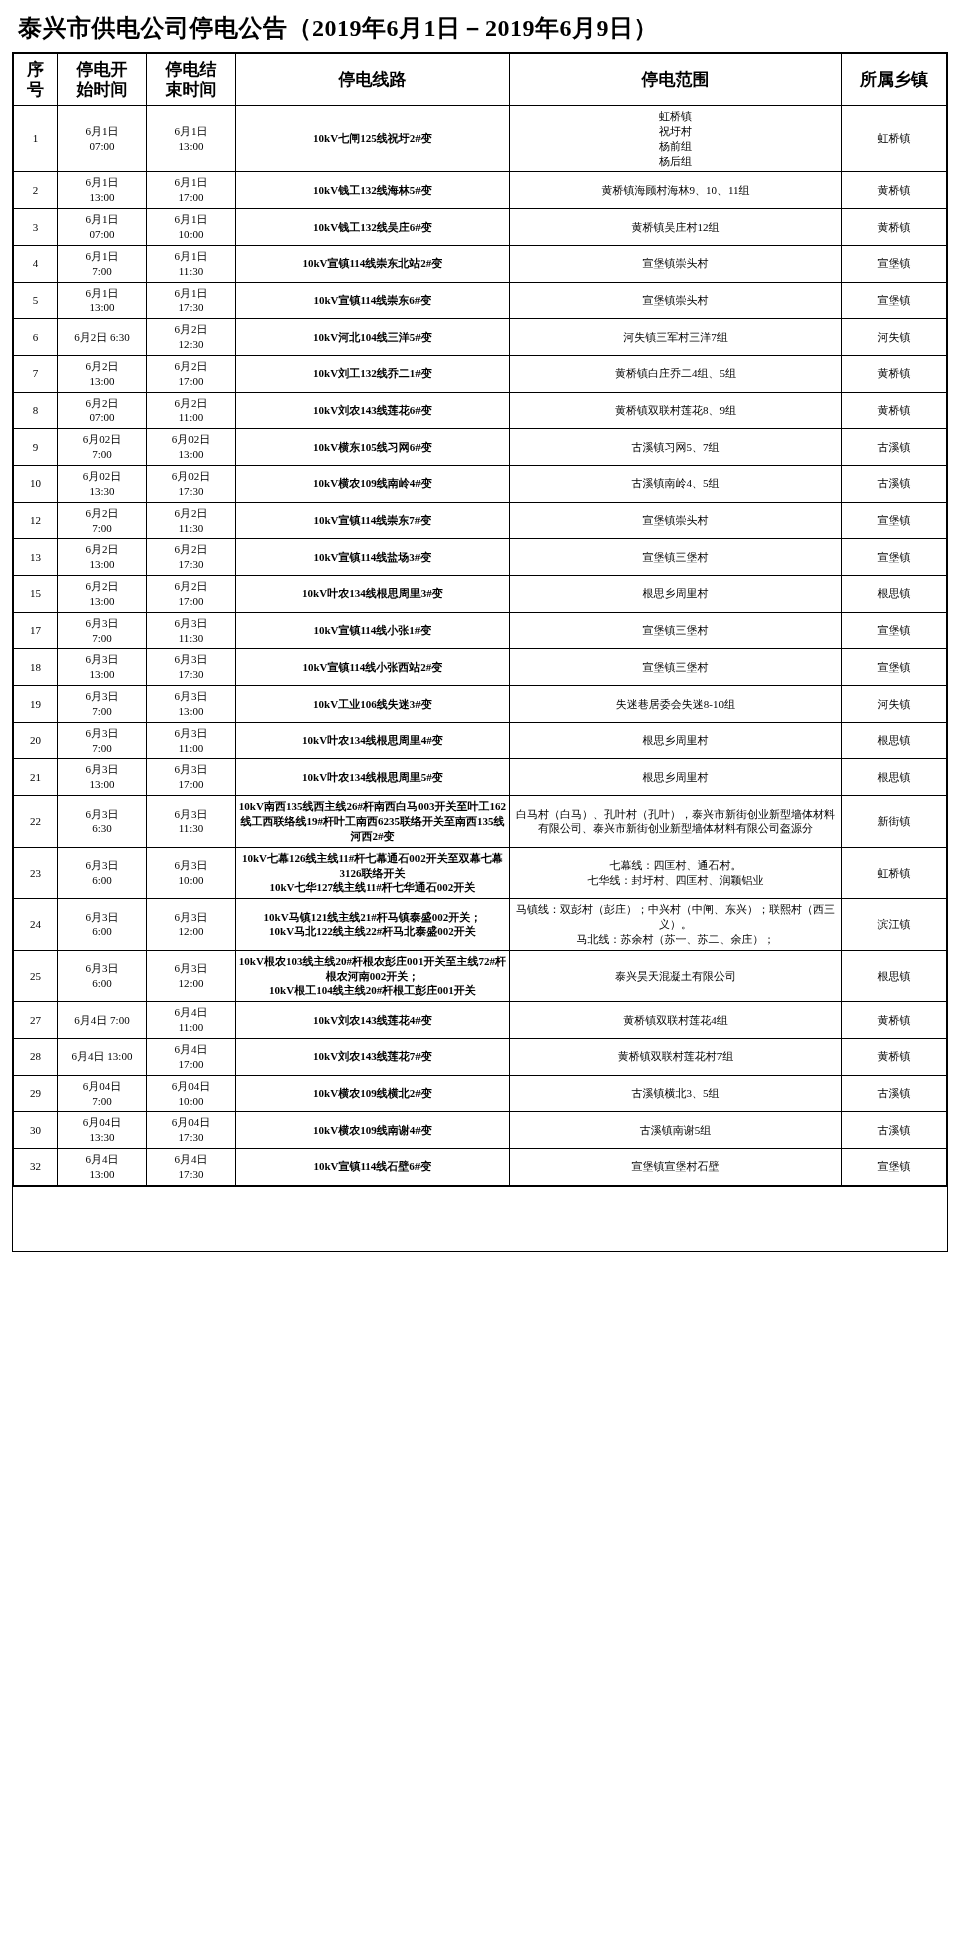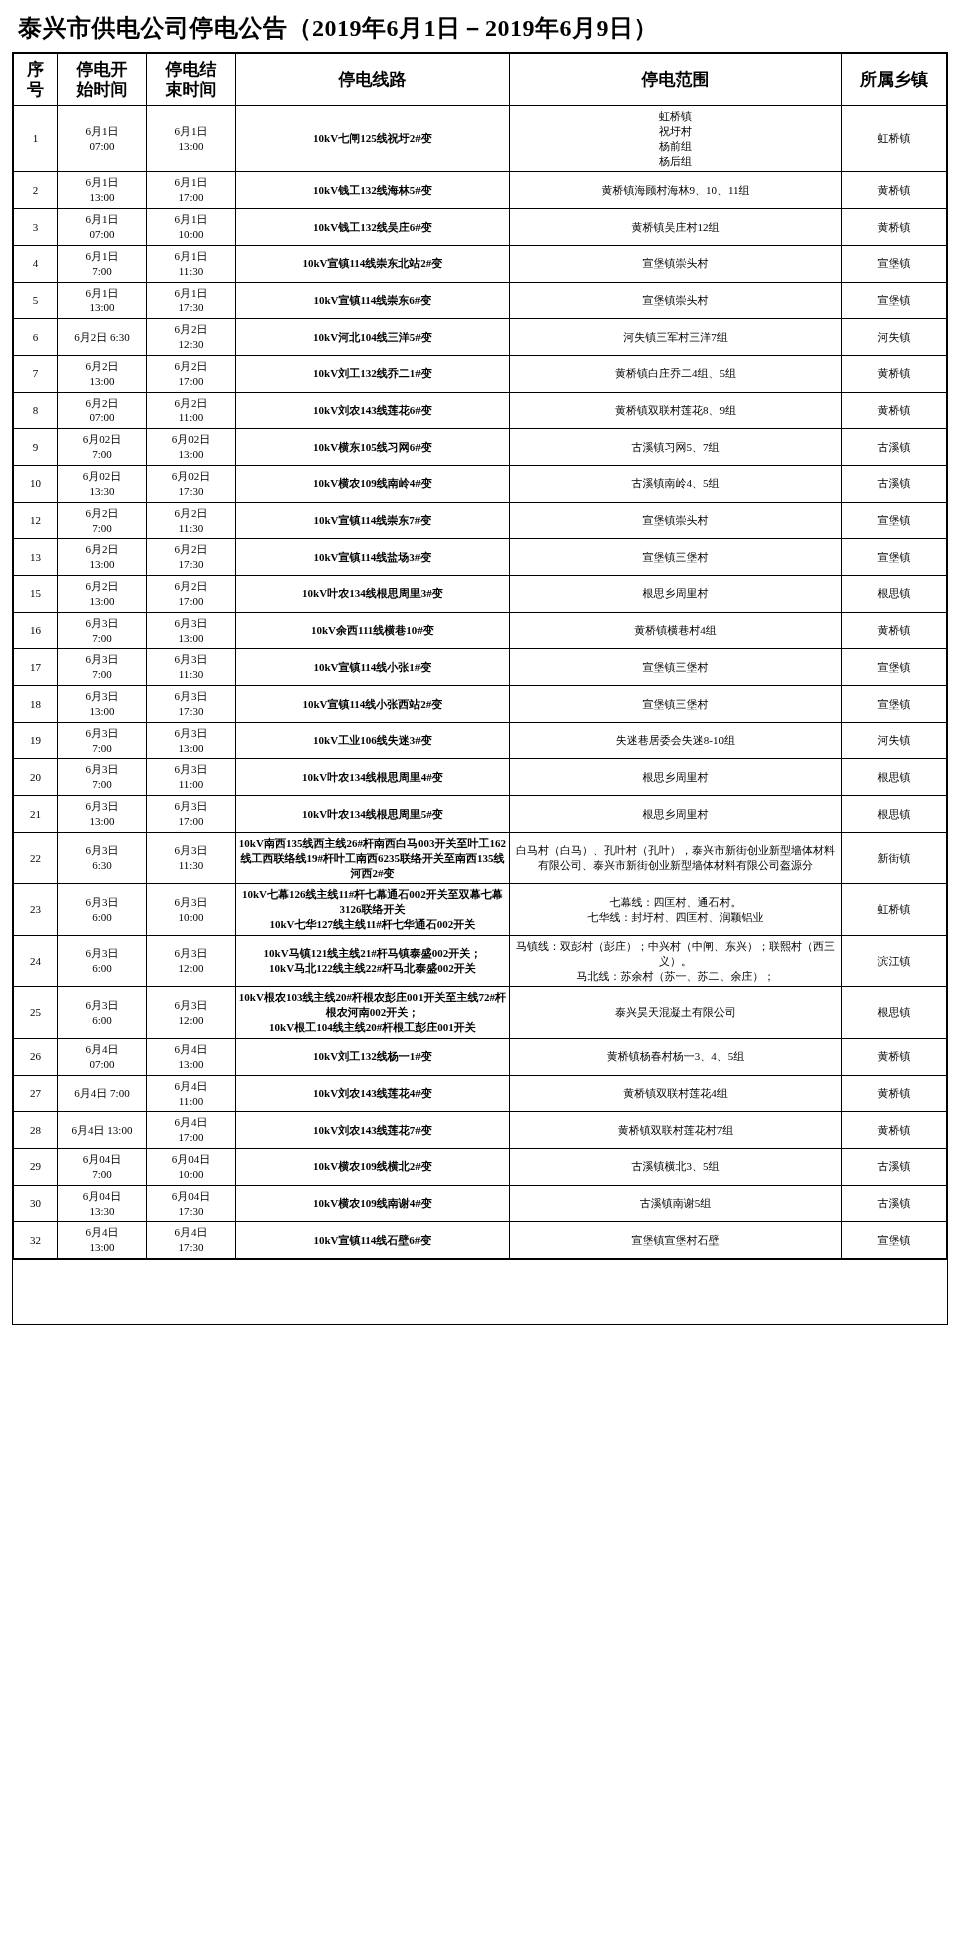--- a/index.html
+++ b/index.html
@@ -227,30 +227,20 @@
           <td class="c-idx multiline">15</td>
           <td class="c-start multiline">6月2日
 13:00</td>
           <td class="c-end multiline">6月2日
 17:00</td>
           <td class="c-line multiline">10kV叶农134线根思周里3#变</td>
           <td class="c-scope multiline">根思乡周里村</td>
           <td class="c-town multiline">根思镇</td>
         </tr>
         <tr>
-          <td class="c-idx multiline">16</td>
-          <td class="c-start multiline">6月3日
-7:00</td>
-          <td class="c-end multiline">6月3日
-13:00</td>
-          <td class="c-line multiline">10kV余西111线横巷10#变</td>
-          <td class="c-scope multiline">黄桥镇横巷村4组</td>
-          <td class="c-town multiline">黄桥镇</td>
-        </tr>
-        <tr>
           <td class="c-idx multiline">17</td>
           <td class="c-start multiline">6月3日
 7:00</td>
           <td class="c-end multiline">6月3日
 11:30</td>
           <td class="c-line multiline">10kV宣镇114线小张1#变</td>
           <td class="c-scope multiline">宣堡镇三堡村</td>
           <td class="c-town multiline">宣堡镇</td>
         </tr>
         <tr>
@@ -332,30 +322,20 @@
           <td class="c-start multiline">6月3日
 6:00</td>
           <td class="c-end multiline">6月3日
 12:00</td>
           <td class="c-line multiline align-left">10kV根农103线主线20#杆根农彭庄001开关至主线72#杆根农河南002开关；
 10kV根工104线主线20#杆根工彭庄001开关</td>
           <td class="c-scope multiline">泰兴昊天混凝土有限公司</td>
           <td class="c-town multiline">根思镇</td>
         </tr>
         <tr>
-          <td class="c-idx multiline">26</td>
-          <td class="c-start multiline">6月4日
-07:00</td>
-          <td class="c-end multiline">6月4日
-13:00</td>
-          <td class="c-line multiline">10kV刘工132线杨一1#变</td>
-          <td class="c-scope multiline">黄桥镇杨春村杨一3、4、5组</td>
-          <td class="c-town multiline">黄桥镇</td>
-        </tr>
-        <tr>
           <td class="c-idx multiline">27</td>
           <td class="c-start multiline">6月4日 7:00</td>
           <td class="c-end multiline">6月4日
 11:00</td>
           <td class="c-line multiline">10kV刘农143线莲花4#变</td>
           <td class="c-scope multiline">黄桥镇双联村莲花4组</td>
           <td class="c-town multiline">黄桥镇</td>
         </tr>
         <tr>
           <td class="c-idx multiline">28</td>

